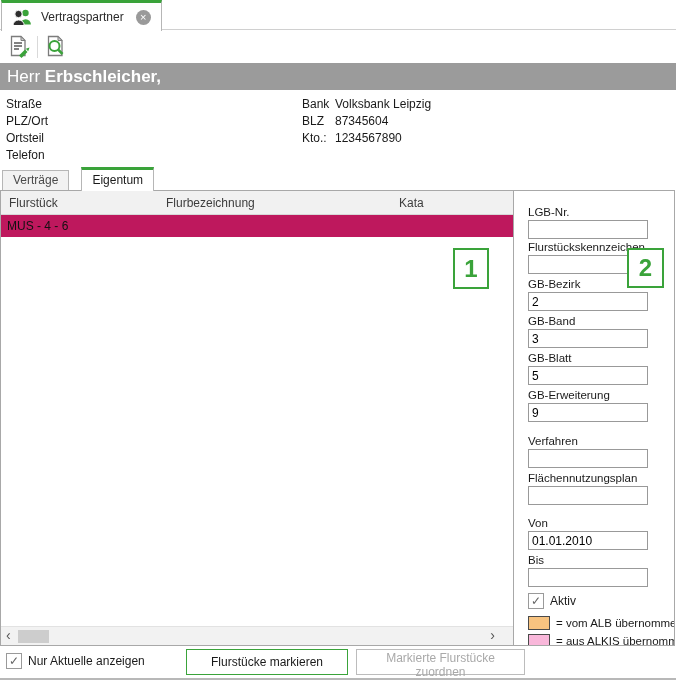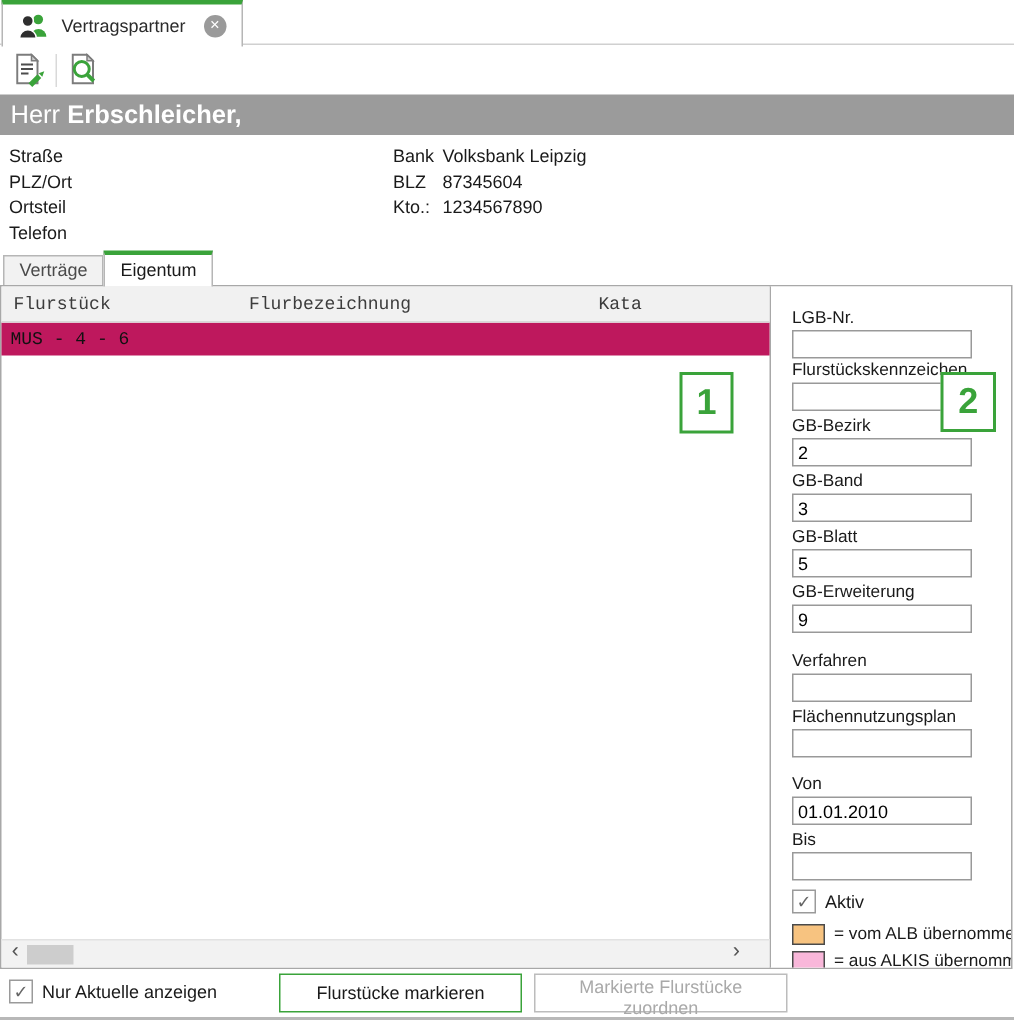--- a/index.html
+++ b/index.html
@@ -34,38 +34,38 @@
     position:absolute; top:63px; left:0; width:676px; height:27px;
     background:#9b9b9b; color:#fff; font-size:17px; line-height:27px; padding-left:7px;
   }
   .header-bar .name { font-weight:bold; }
 
   
   .info-left  { position:absolute; left:6px;   top:97px; }
   .info-right { position:absolute; left:262px; top:97px; }
   .info-row { height:17px; white-space:nowrap; }
   .info-label { display:inline-block; font-weight:normal; }
-  .info-right .info-label { width:33px; }
+  .info-right .info-label { width:33px;margin-left:40px; }
   .info-value { color:#1a1a1a; }
 
   
-  .subtabs { position:absolute; top:167px; left:2px; display:flex; z-index:3; }
+  .subtabs { position:absolute; top:167px; left:2px; display:flex; z-index:3;gap:12px; }
   .subtab {
     height:20px; margin-top:3px; padding:0 10px; line-height:19px;
     background:#f2f2f2; border:1px solid #b6b6b6; border-bottom:none; color:#4a4a4a;
   }
   .subtab.active {
     height:24px; margin-top:0; line-height:20px;
     background:#fff; border-top:3px solid #3aa33a; color:#1a1a1a;
   }
 
   
   .main { position:absolute; top:190px; left:0; width:675px; height:456px; border:1px solid #a8a8a8; background:#fff; }
 
-  .table-panel { position:absolute; left:0; top:0; width:513px; height:100%; border-right:1px solid #a8a8a8;font-family:Liberation Mono, monospace; }
+  .table-panel { position:absolute; left:0; top:0; width:513px; height:100%; border-right:1px solid #a8a8a8; }
   .thead { position:relative; height:24px; background:#f1f1f1; border-bottom:1px solid #d8d8d8; color:#3c3c3c; overflow:hidden; }
   .th { position:absolute; top:0; line-height:24px; white-space:nowrap; }
   .th-1 { left:8px; } .th-2 { left:165px; } .th-3 { left:398px; }
   .trow.selected { height:22px; line-height:22px; padding-left:6px; background:#be185d; color:#111; }
 
   .hscrollbar { position:absolute; bottom:0; left:0; width:100%; height:19px; background:#f2f2f2; border-top:1px solid #e2e2e2; }
   .hs-arrow { position:absolute; top:0; height:19px; line-height:17px; color:#555; font-size:14px; padding:0 4px; }
   .hs-left { left:1px; } .hs-right { right:14px; }
   .hs-thumb { position:absolute; left:17px; top:3px; width:31px; height:13px; background:#cdcdcd; }
 

